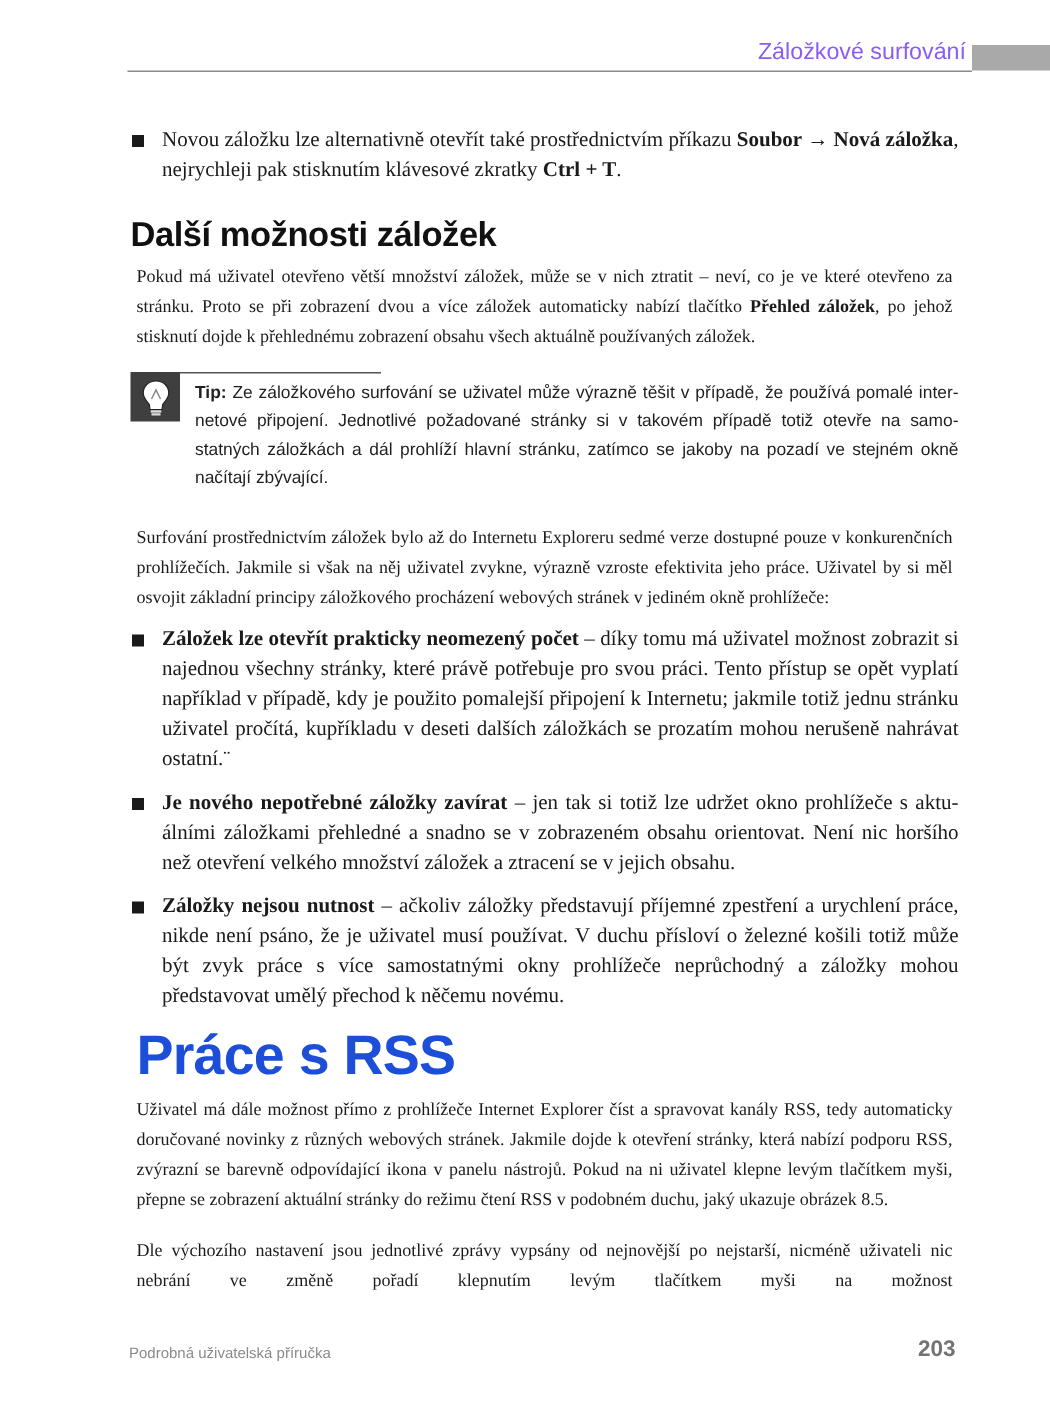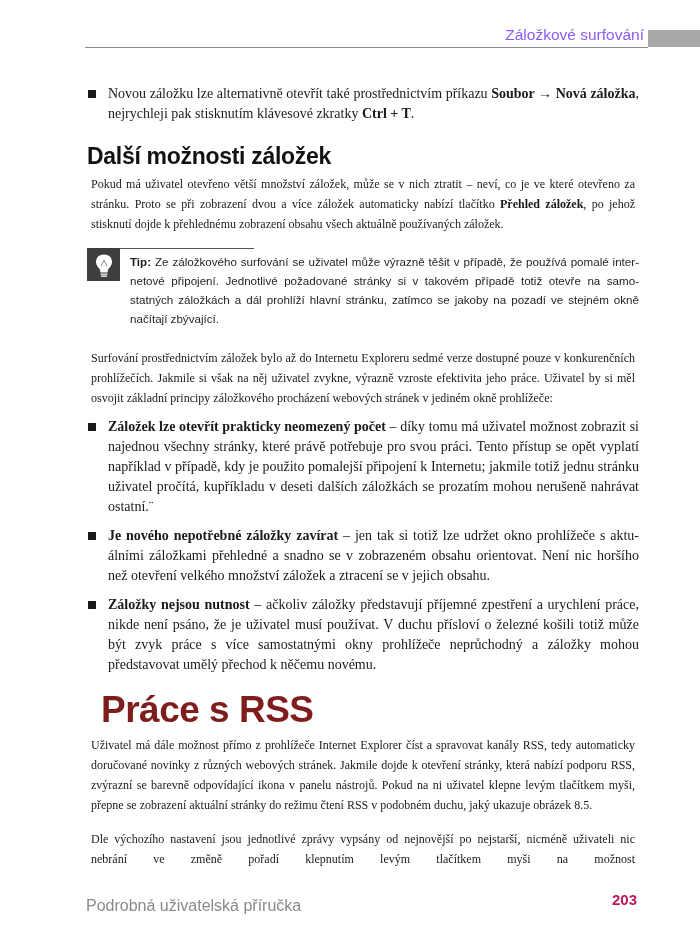--- a/index.html
+++ b/index.html
@@ -19,43 +19,43 @@
   b { font-weight: bold; }
 
   .bullet { position: relative; padding-left: 21px; font-size: 14px; line-height: 20px; text-align: justify; }
   .bullet .sq { position: absolute; left: 1px; top: 6px; width: 8px; height: 8px; background: #1a1a1a; }
 
   h2 {
     margin: 0; font-family: Liberation Sans, sans-serif; font-weight: bold;
     font-size: 23px; letter-spacing: -0.3px; color: #111; line-height: 28px;
   }
   h1 {
-    margin: 14px; font-family: "Liberation Sans", "DejaVu Sans", sans-serif; font-weight: bold;
-    font-size: 37px; letter-spacing: -0.5px; color: #7f1d1d; line-height: 42px;
+    margin: 4px; font-family: "Liberation Sans", "DejaVu Sans", sans-serif; font-weight: bold;
+    font-size: 37px; letter-spacing: -0.5px; color: #1d4ed8; line-height: 42px;
   }
 
   .tip { position: relative; padding-left: 43px; }
   .tip .icon-box {
     position: absolute; left: 0; top: 0; width: 33px; height: 33px; background: #3f3f3f;
     display: flex; align-items: center; justify-content: center;
   }
   .tip .tip-rule { position: absolute; left: 33px; top: 0; width: 134px; height: 1px; background: #555; }
   .tip p {
     margin: 0; padding-top: 4px;
     font-family: "Liberation Sans", "DejaVu Sans", sans-serif; font-size: 11.6px; line-height: 19px;
     text-align: justify; color: #1f1f1f;
   }
 
   .footer-left {
     position: absolute; left: 86px; top: 897px;
-    font-family: "Liberation Sans", "DejaVu Sans", sans-serif; font-size: 16px; color: #8a8a8a;
+    font-family: "Liberation Sans", "DejaVu Sans", sans-serif; font-size: 10px; color: #8a8a8a;
   }
   .footer-right {
     position: absolute; right: 63px; top: 891px;
-    font-family: "Liberation Sans", "DejaVu Sans", sans-serif; font-size: 15px; font-weight: bold; color: #be185d;
+    font-family: "Liberation Sans", "DejaVu Sans", sans-serif; font-size: 15px; font-weight: bold; color: #737373;
   }
 </style>
 </head>
 <body>
 
 <div class="header-title">Záložkové surfování</div>
 <div class="header-rule"></div>
 <div class="header-block"></div>
 
 <div class="content">

